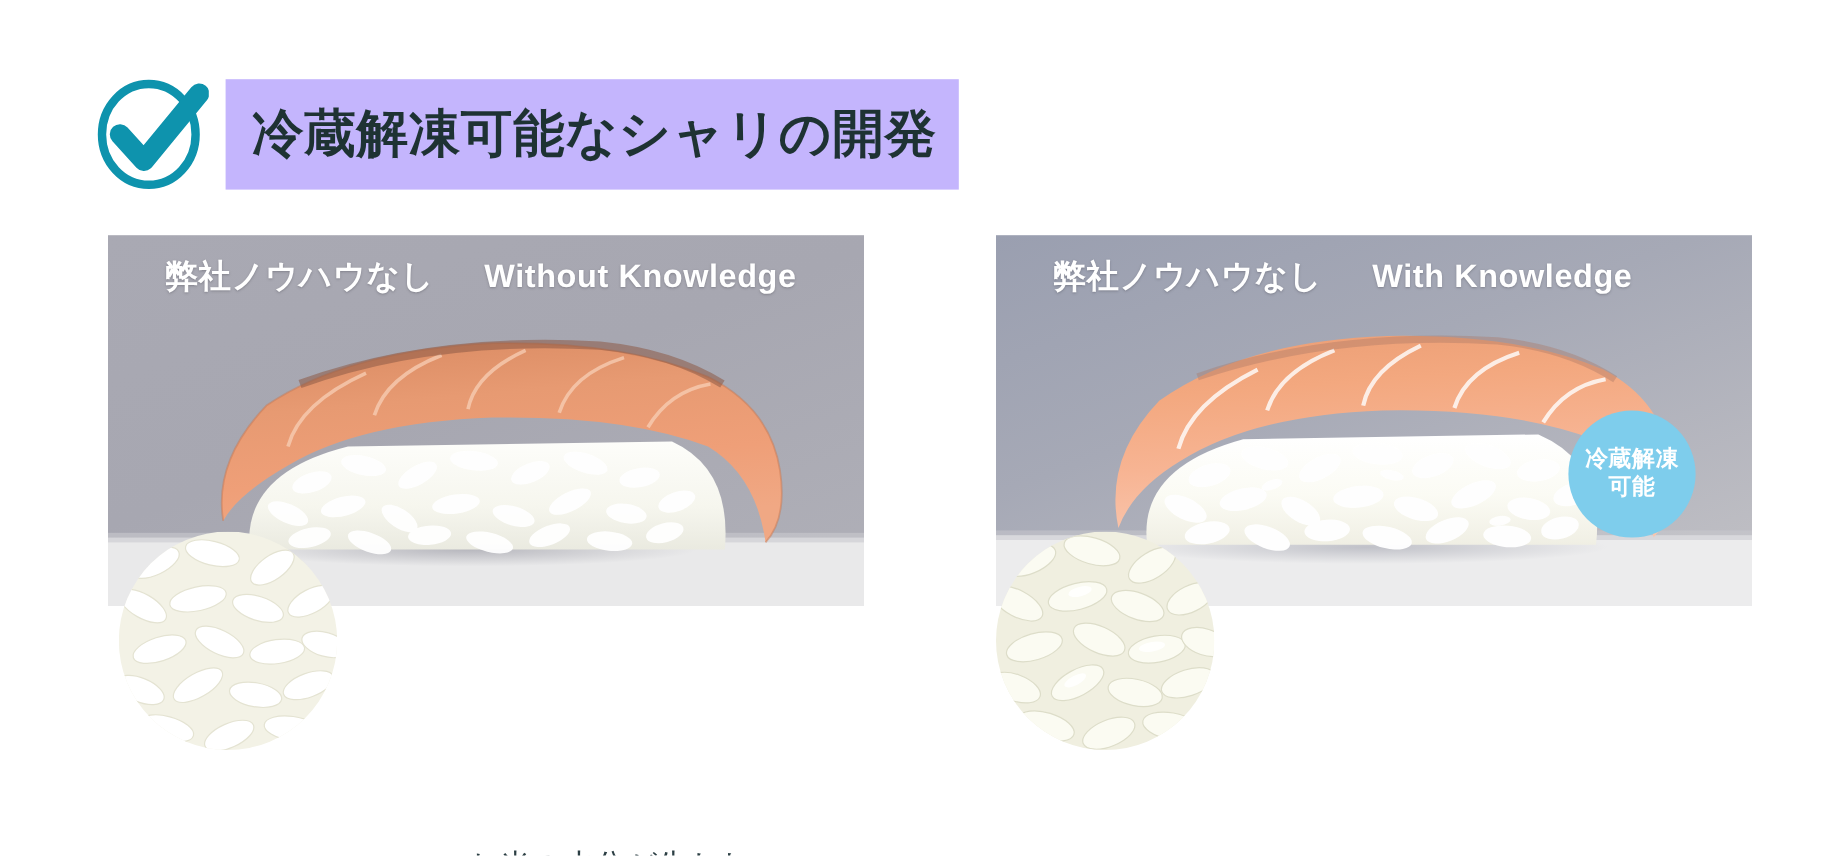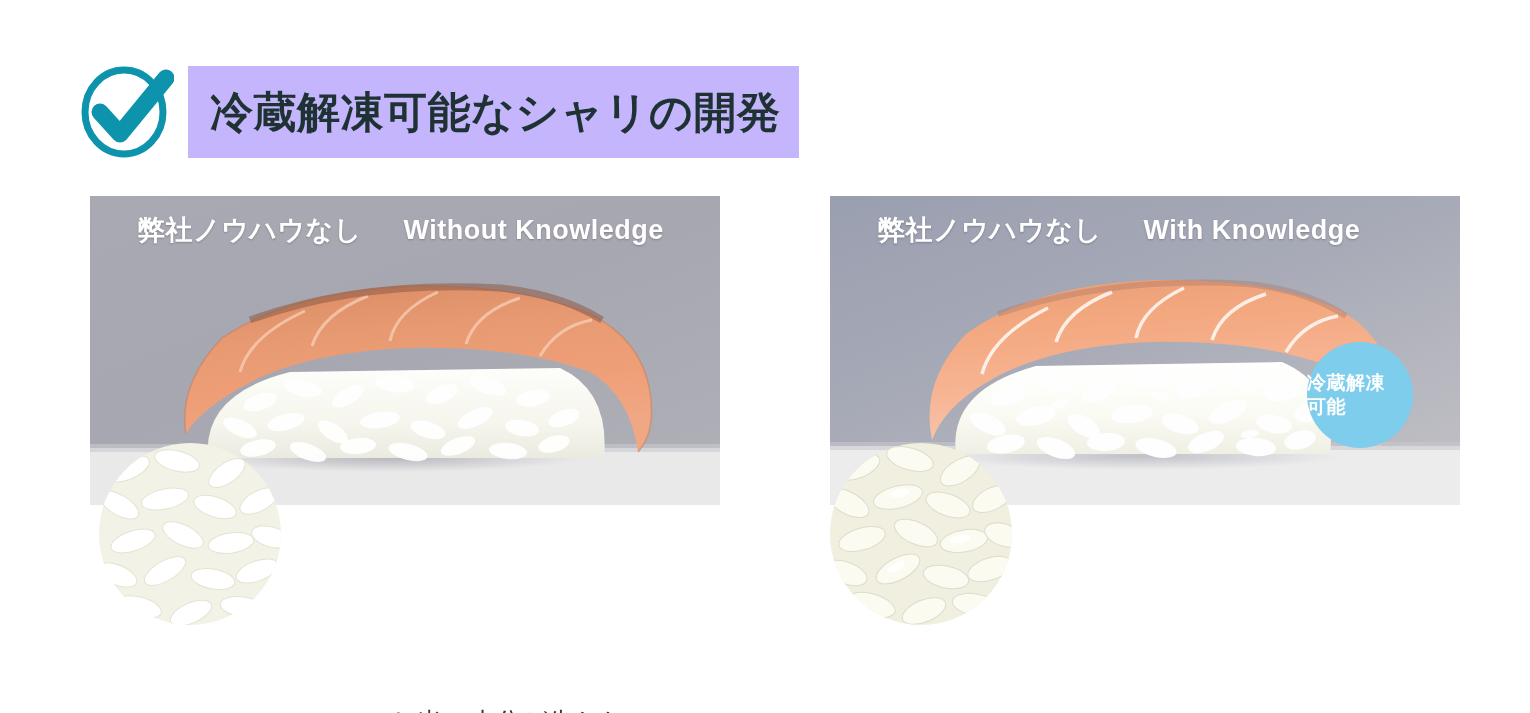--- a/index.html
+++ b/index.html
@@ -91,20 +91,21 @@
 
   
   .badge {
     position: absolute;
     width: 106px;
     height: 106px;
     border-radius: 50%;
     background: #7ecdec;
     display: flex;
     flex-direction: column;
+    align-items: center;
     justify-content: center;
     color: #ffffff;
     font-family: "DejaVu Sans", "Liberation Sans", sans-serif;
     font-size: 19px;
     font-weight: 600;
     line-height: 1.25;
     letter-spacing: 0.5px;
     right: 47px;
     top: 146px;
     z-index: 7;

